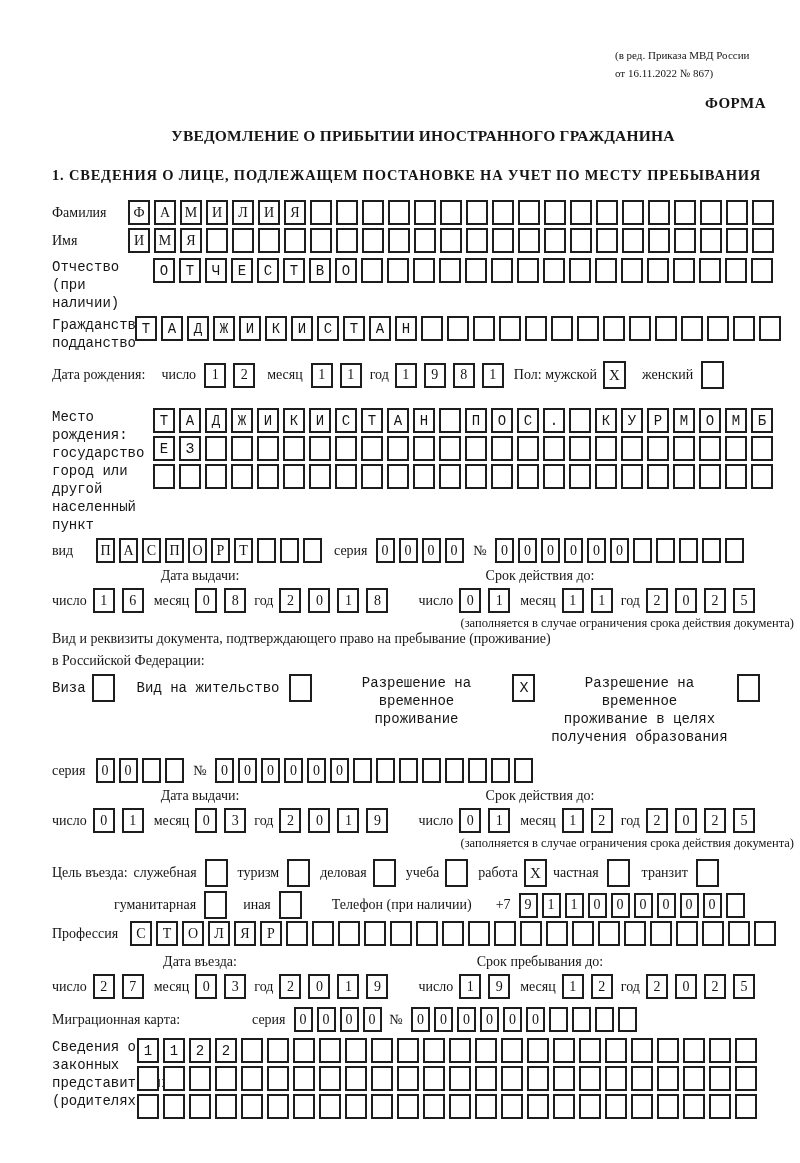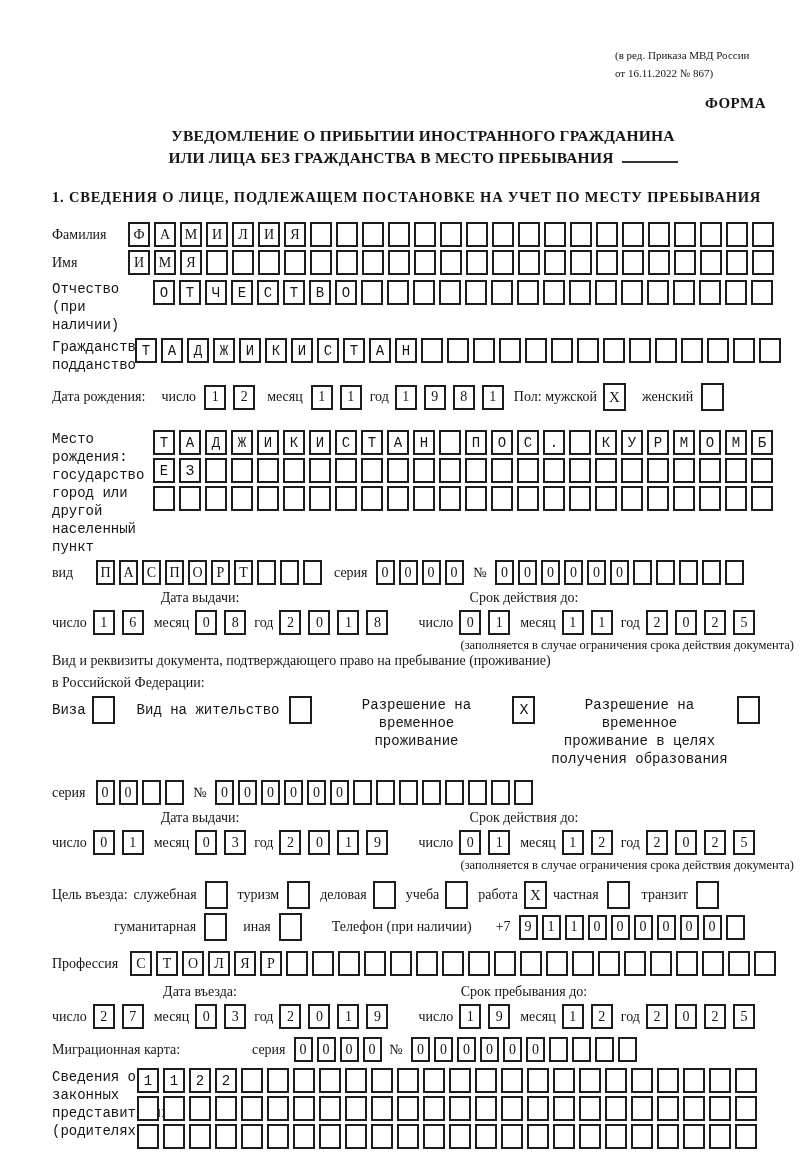--- a/index.html
+++ b/index.html
@@ -33,42 +33,41 @@
   .cells.date{gap:7px;}
   .stack{display:flex;flex-direction:column;gap:3px;}
   .cb{
     box-sizing:border-box;width:23px;height:28px;border:2px solid #1d1d1d;
     display:inline-flex;align-items:center;justify-content:center;
     font-size:15px;flex:0 0 auto;background:#fff;
   }
   .doc-heading{text-align:center;font-weight:bold;font-size:14px;margin-top:6px;}
   .dhead{position:relative;height:18px;font-size:14px;margin-top:5px;}
   .dh1{position:absolute;left:148px;transform:translateX(-50%);white-space:nowrap;}
-  .dh2{position:absolute;left:472px;transform:translateX(-50%);white-space:nowrap;}
+  .dh2{position:absolute;left:488px;transform:translateX(-50%);white-space:nowrap;}
   .fineprint{font-size:12.5px;text-align:right;margin-top:3px;}
   .intro{font-size:14px;margin-top:0;}
   .opt-lines{font-size:14px;line-height:18px;text-align:center;}
   .mr6{margin-right:6px;} .mr8{margin-right:8px;} .mr10{margin-right:10px;}
   .mr12{margin-right:12px;} .mr16{margin-right:16px;} .mr24{margin-right:24px;} .ml14{margin-left:14px;} .ml16{margin-left:16px;}
   .ml22{margin-left:22px;} .ml30{margin-left:30px;}
 </style>
 </head>
 <body>
 
 <div class="page">
 
   <div class="revision">
     <div>(в ред. Приказа МВД России</div>
     <div>от 16.11.2022 № 867)</div>
   </div>
   <div class="forma">ФОРМА</div>
 
   <div class="title">
     <div>УВЕДОМЛЕНИЕ О ПРИБЫТИИ ИНОСТРАННОГО ГРАЖДАНИНА</div>
-    <div><span>ИЛИ ЛИЦА БЕЗ ГРАЖДАНСТВА В МЕСТО ПРЕБЫВАНИЯ</span><span class="blank-line"></span></div>
   </div>
 
   <div class="sec-heading">1. СВЕДЕНИЯ О ЛИЦЕ, ПОДЛЕЖАЩЕМ ПОСТАНОВКЕ НА УЧЕТ ПО МЕСТУ ПРЕБЫВАНИЯ</div>
 
   <div class="frow" style="margin-top:16px">
     <span class="lab w76">Фамилия</span>
     <span class="cells">
         <span class="cell">Ф</span>
         <span class="cell">А</span>
         <span class="cell">М</span>
@@ -515,21 +514,21 @@
         <span class="cell">0</span>
         <span class="cell">0</span>
         <span class="cell">0</span>
         <span class="cell">0</span>
         <span class="cell">0</span>
         <span class="cell">0</span>
         <span class="cell"></span>
       </span>
   </div>
 
-  <div class="frow" style="margin-top:10px">
+  <div class="frow" style="margin-top:2px">
     <span class="lab w66" style="flex:0 0 78px">Профессия</span>
     <span class="cells">
         <span class="cell">С</span>
         <span class="cell">Т</span>
         <span class="cell">О</span>
         <span class="cell">Л</span>
         <span class="cell">Я</span>
         <span class="cell">Р</span>
         <span class="cell"></span>
         <span class="cell"></span>

